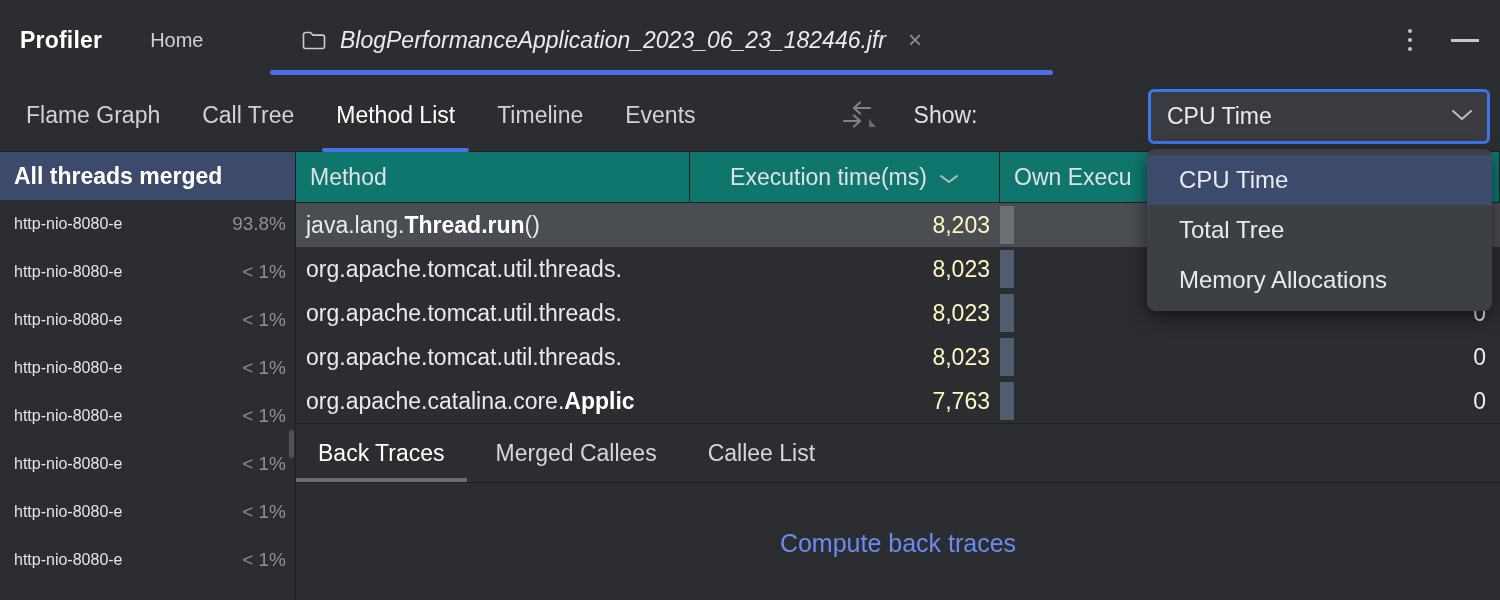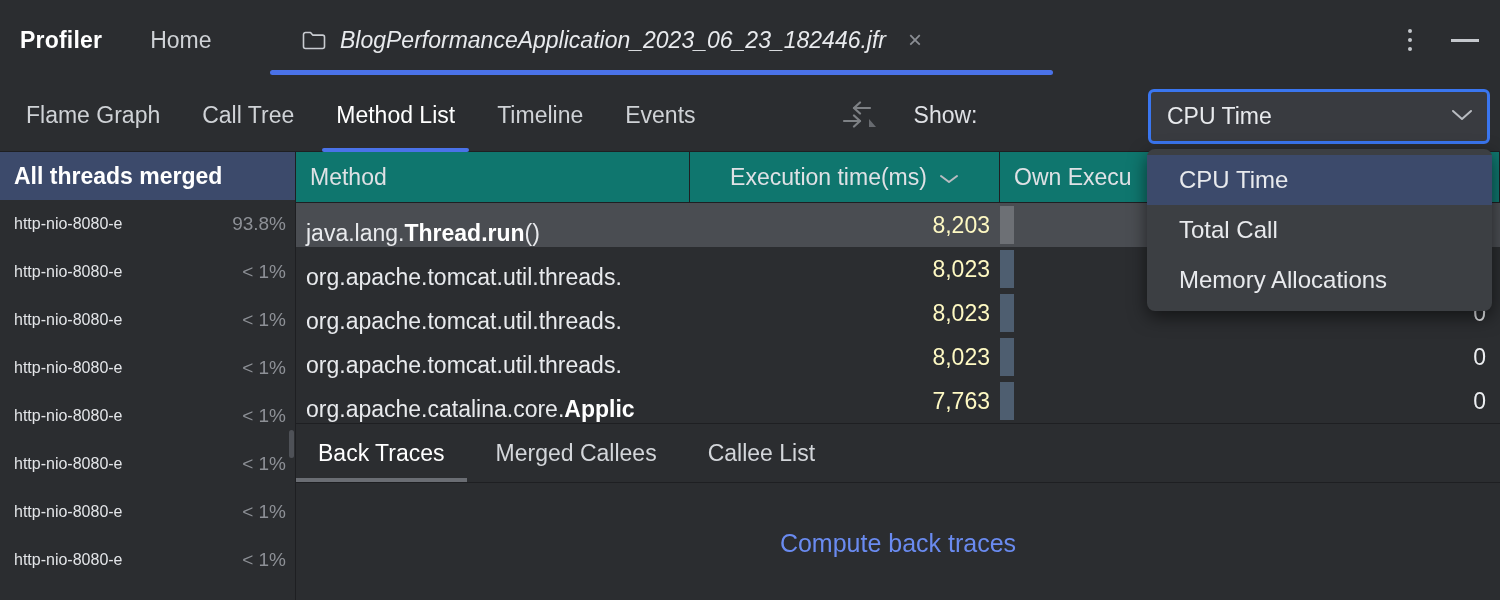--- a/index.html
+++ b/index.html
@@ -20,21 +20,21 @@
   .titlebar {
     position: absolute; left: 0; top: 0; width: 1500px; height: 80px;
     background: #2b2d30;
     display: flex; align-items: center;
   }
   .app-title {
     font-size: 23px; font-weight: bold; color: #ffffff;
     margin-left: 20px; letter-spacing: .2px; white-space: nowrap;
   }
   .home-tab {
-    font-size: 23px; color: #cfd2d6; margin-left: 48px; white-space: nowrap;
+    font-size: 20px; color: #cfd2d6; margin-left: 48px; white-space: nowrap;
     cursor: default;
   }
   .file-tab {
     position: absolute; left: 270px; top: 0; height: 80px;
     display: flex; align-items: center; padding: 0 0 0 32px;
     cursor: default;
   }
   .file-tab .folder-ico { width: 24px; height: 20px; margin-right: 14px; flex: 0 0 auto; }
   .file-tab-name {
     font-size: 23px; color: #e8eaed; white-space: nowrap; font-style: italic;
@@ -131,21 +131,21 @@
     border-right: 1px solid #1e1f22; position: relative;
   }
   .th.c-method { width: 394px; }
   .th.c-exec { width: 310px; justify-content: center; }
   .th.c-own { width: 500px; }
   .th .sort-ico { margin-left: 12px; }
 
   .trow { display: flex; height: 44px; position: relative; cursor: default; }
   .trow.selected { background: #4a4d52; }
   .cell-method {
-    width: 394px; display: flex; align-items: flex-end; padding: 0 6px 0 10px;
+    width: 394px; display: flex; align-items: center; padding: 0 6px 0 10px;
     font-size: 23px; color: #e8eaed; white-space: nowrap; overflow: hidden;
   }
   .cell-method b { font-weight: bold; color: #ffffff; }
   .cell-exec {
     width: 310px; position: relative; display: flex; align-items: center;
     justify-content: flex-end;
   }
   .bar {
     position: absolute; left: 0; top: 3px; bottom: 3px;
     background: #4e5e70;
@@ -430,17 +430,17 @@
       <div class="btab active">Back Traces</div>
       <div class="btab">Merged Callees</div>
       <div class="btab">Callee List</div>
     </div>
     <div class="btabs-line"></div>
     <div class="compute-link">Compute back traces</div>
   </div>
 
   <div class="menu">
     <div class="mitem selected">CPU Time</div>
-    <div class="mitem">Total Call</div>
+    <div class="mitem">Total Tree</div>
     <div class="mitem">Memory Allocations</div>
   </div>
 
 </div>
 
 </body></html>

